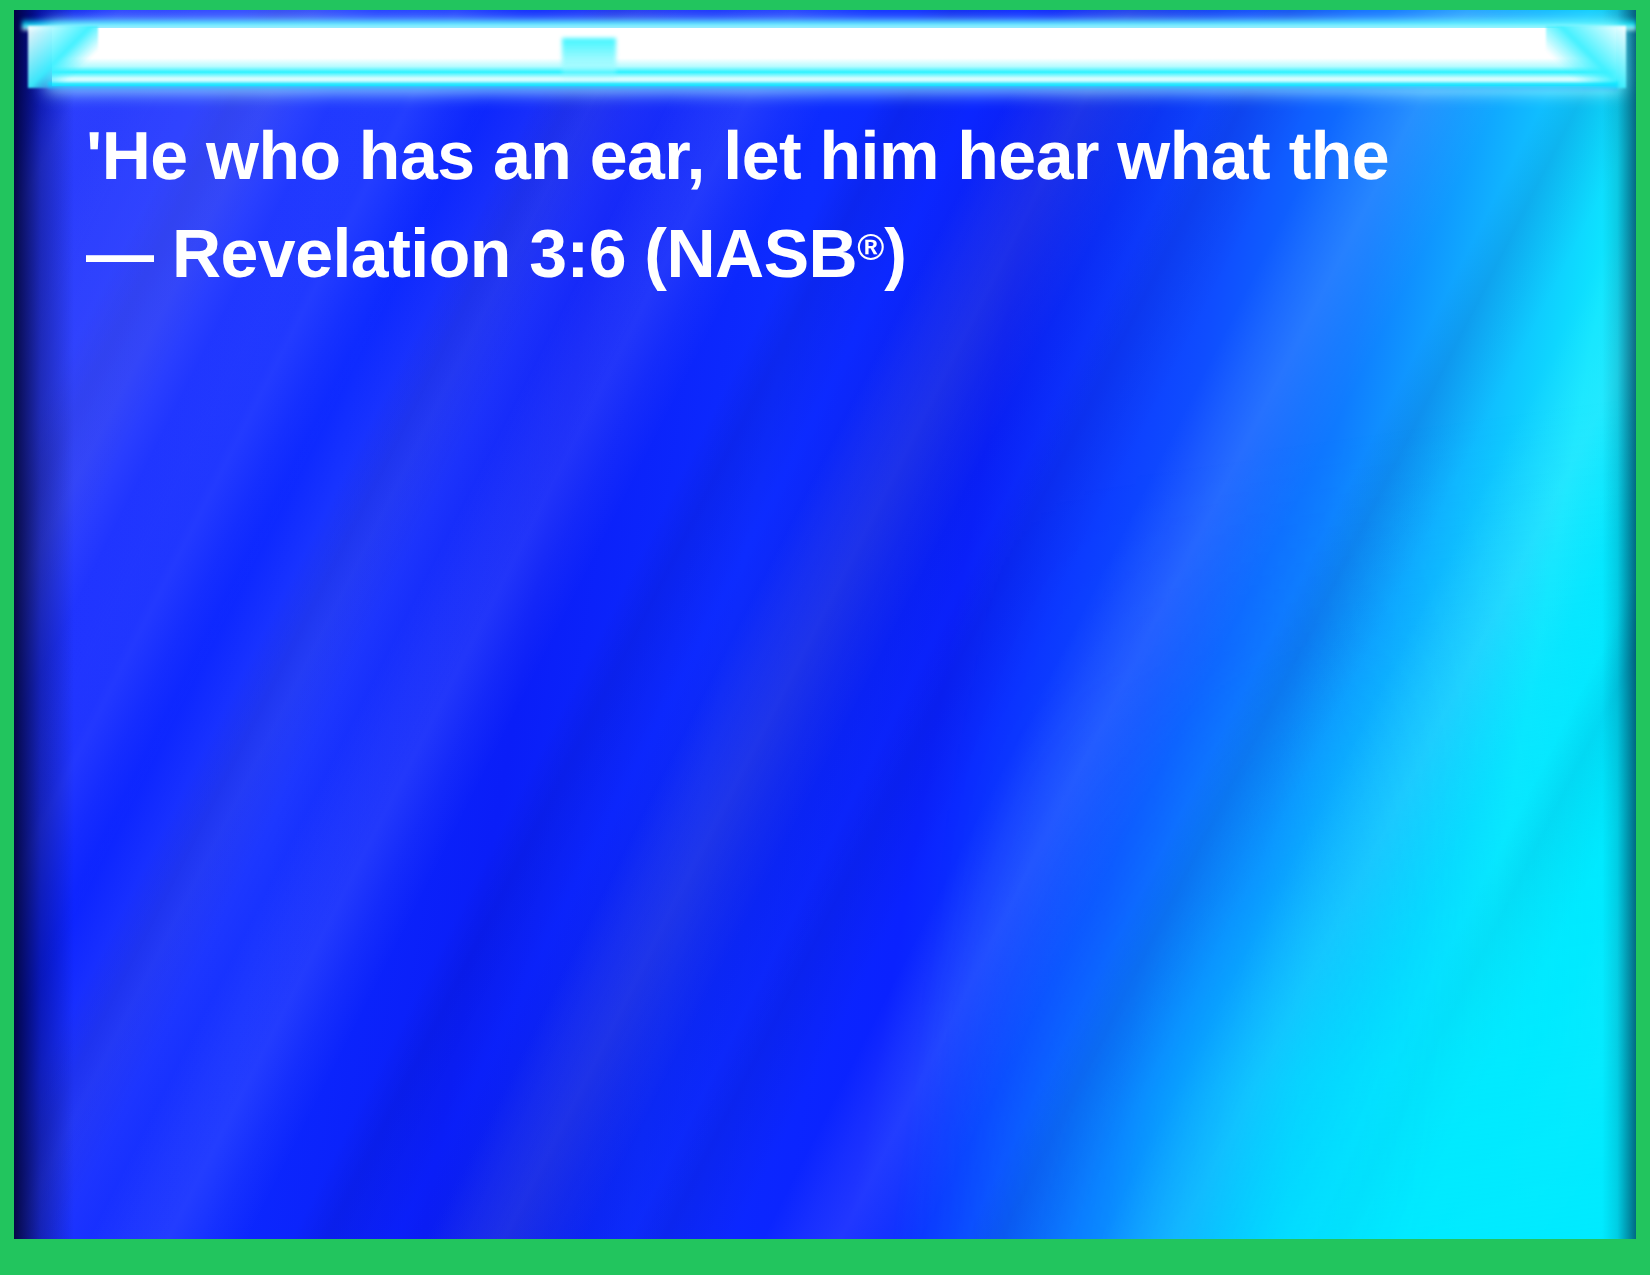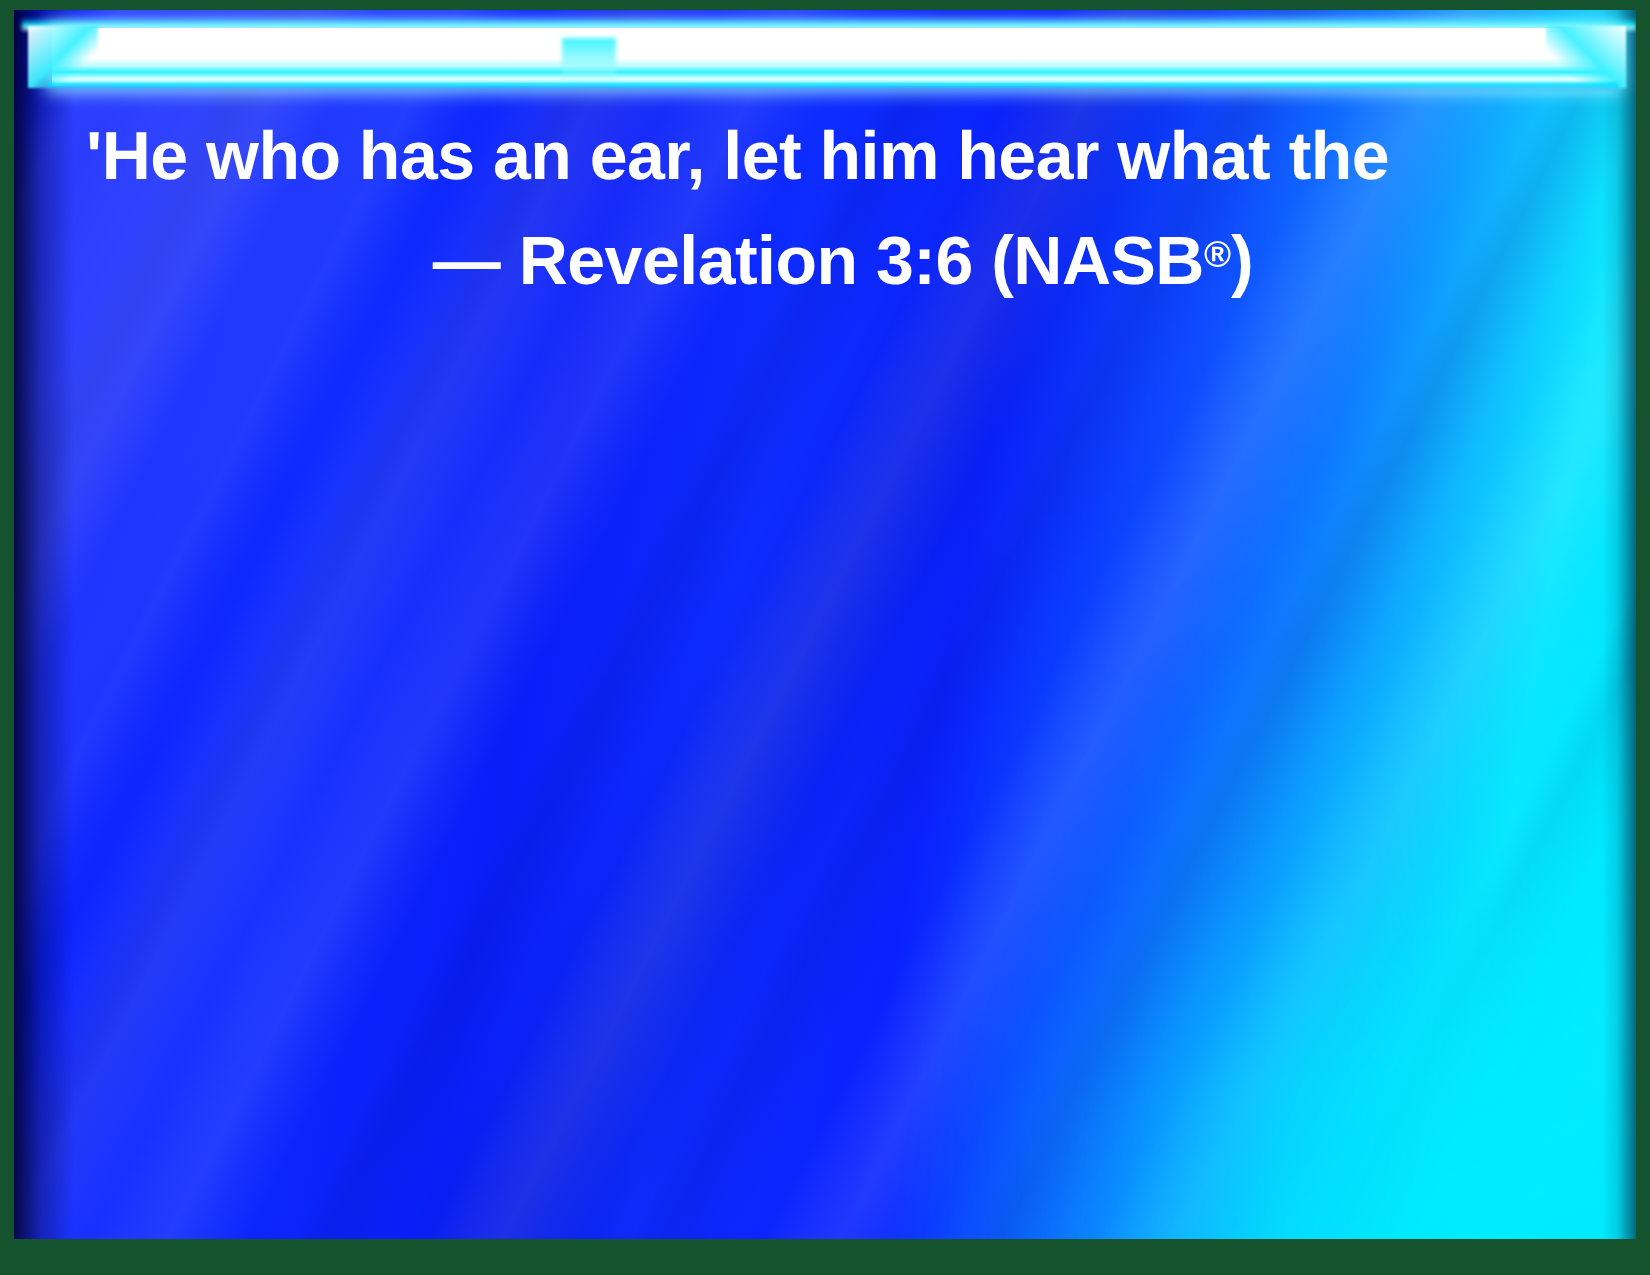--- a/index.html
+++ b/index.html
@@ -6,21 +6,21 @@
   html, body {
     margin: 0;
     padding: 0;
     background: #000000;
   }
 
   #slide {
     position: relative;
     width: 1650px;
     height: 1275px;
-    background: #14532d;
+    background: #22c55e;
     overflow: hidden;
     font-family: "Liberation Sans", sans-serif;
   }
 
   
   #canvas {
     position: absolute;
     left: 14px;
     top: 10px;
     right: 14px;
@@ -251,23 +251,23 @@
     text-rendering: geometricPrecision;
   }
 
   .verse-ref {
     color: #ffffff;
     font-family: "Liberation Sans", sans-serif;
     font-weight: bold;
     font-size: 68px;
     line-height: 84px;
     letter-spacing: -0.5px;
-    text-align: center;
+    text-align: left;
     padding-right: 8px;
-    margin-top: 20px;
+    margin-top: 13px;
     white-space: nowrap;
   }
 
   .reg-mark {
     font-size: 0.54em;
     vertical-align: 0.46em;
     line-height: 0;
     letter-spacing: 0;
   }
 </style>

